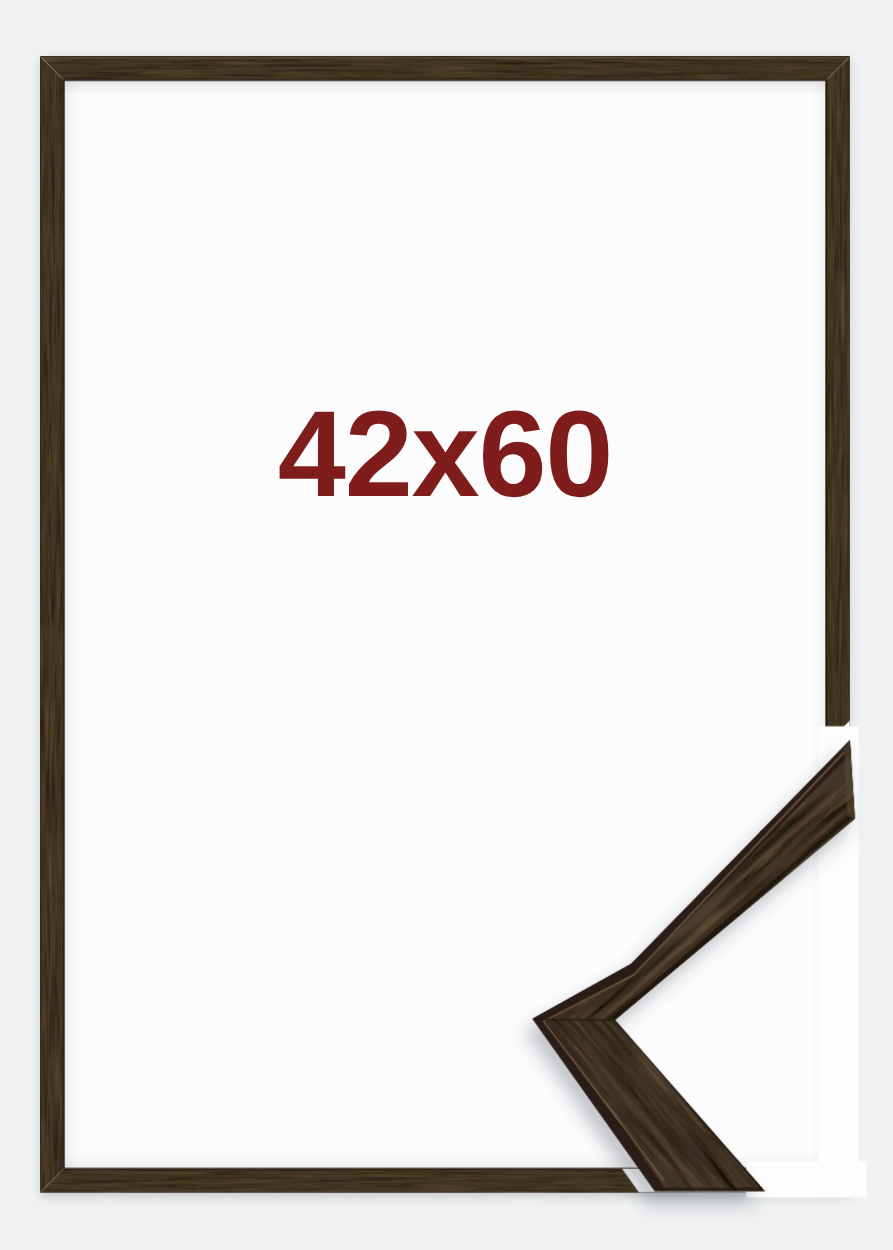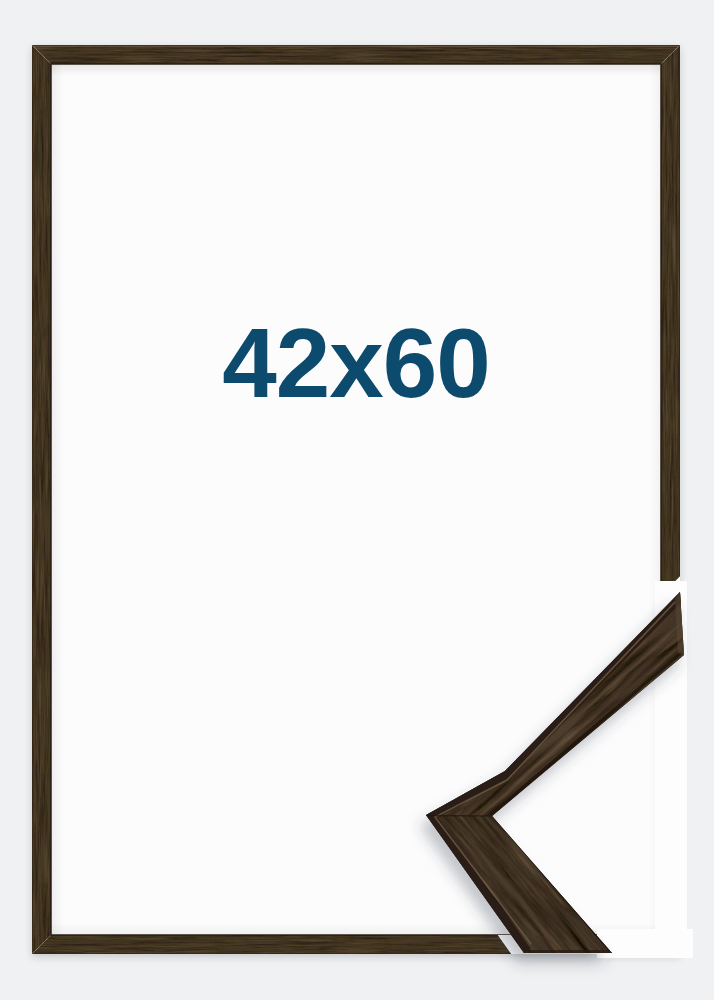--- a/index.html
+++ b/index.html
@@ -17,21 +17,21 @@
     left: 32px;
     top: 296px;
     width: 648px;
     height: 134px;
     display: flex;
     align-items: center;
     justify-content: center;
     font-weight: 700;
     font-size: 98px;
     letter-spacing: -1px;
-    color: #0c4a6e;
+    color: #7f1d1d;
     user-select: none;
     z-index: 5;
   }
 </style>
 </head>
 <body>
 
 <div class="stage">
 
   <svg width="714" height="1000" viewBox="0 0 714 1000" xmlns="http://www.w3.org/2000/svg">

